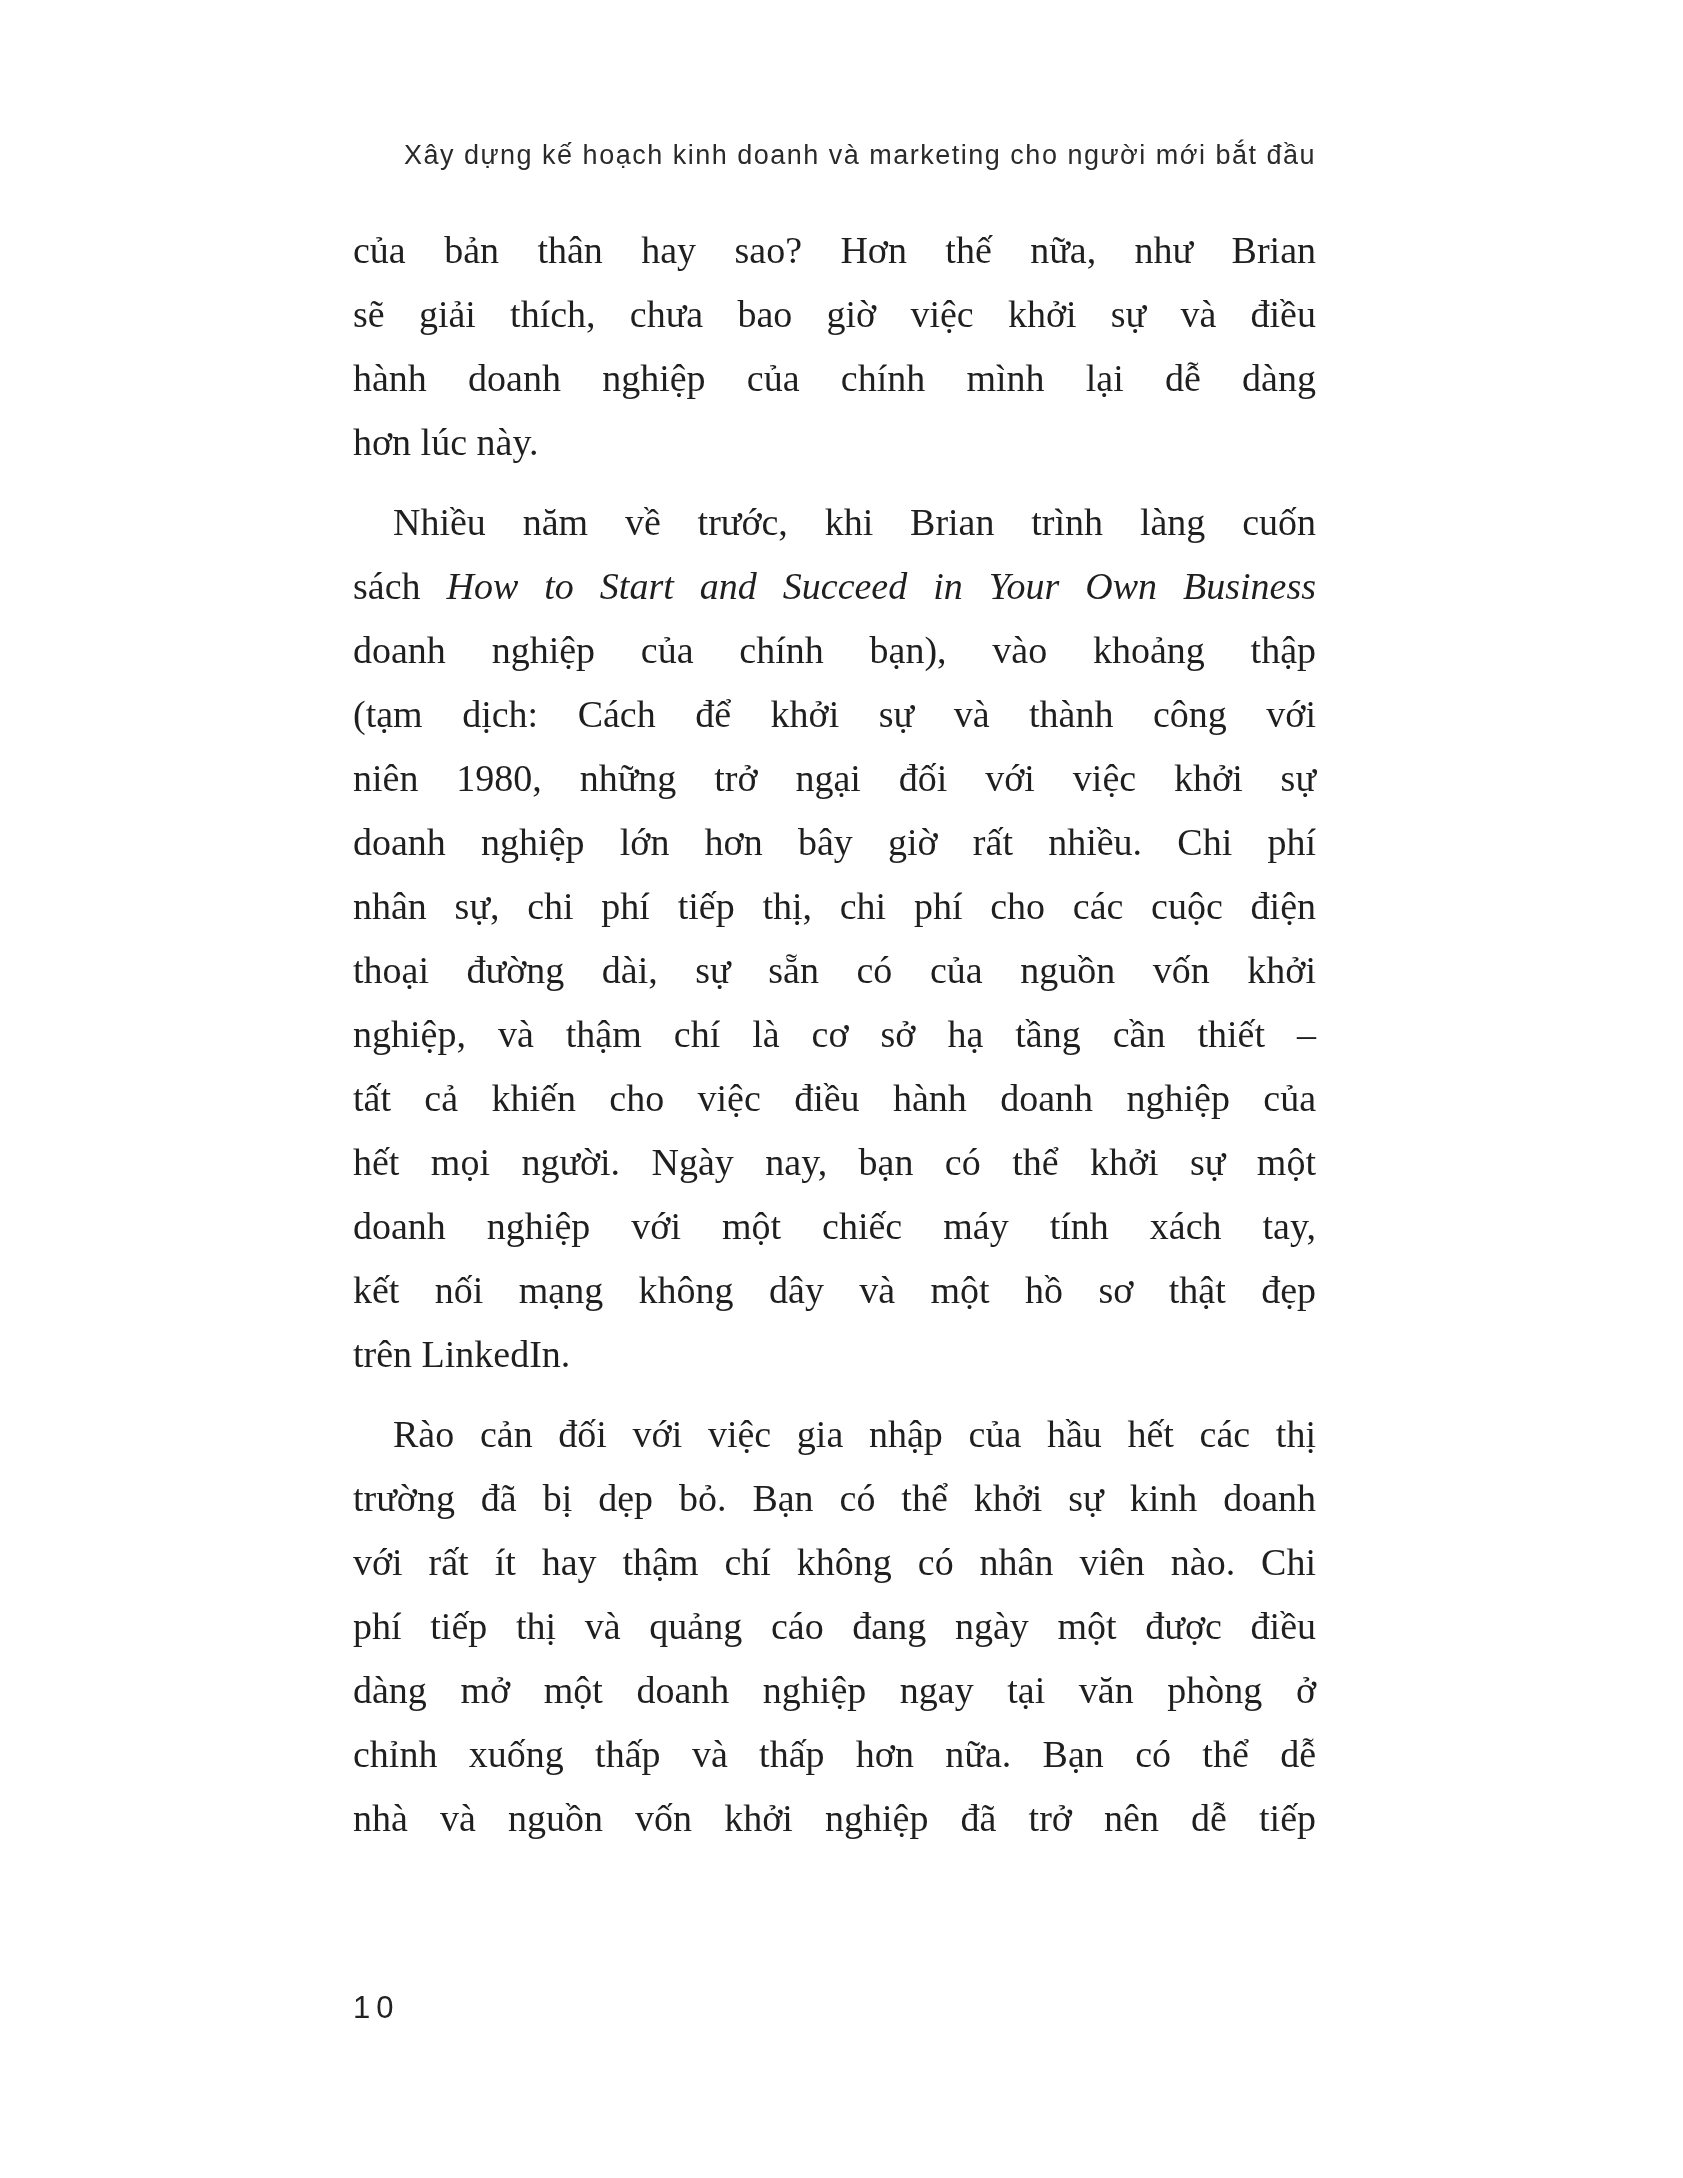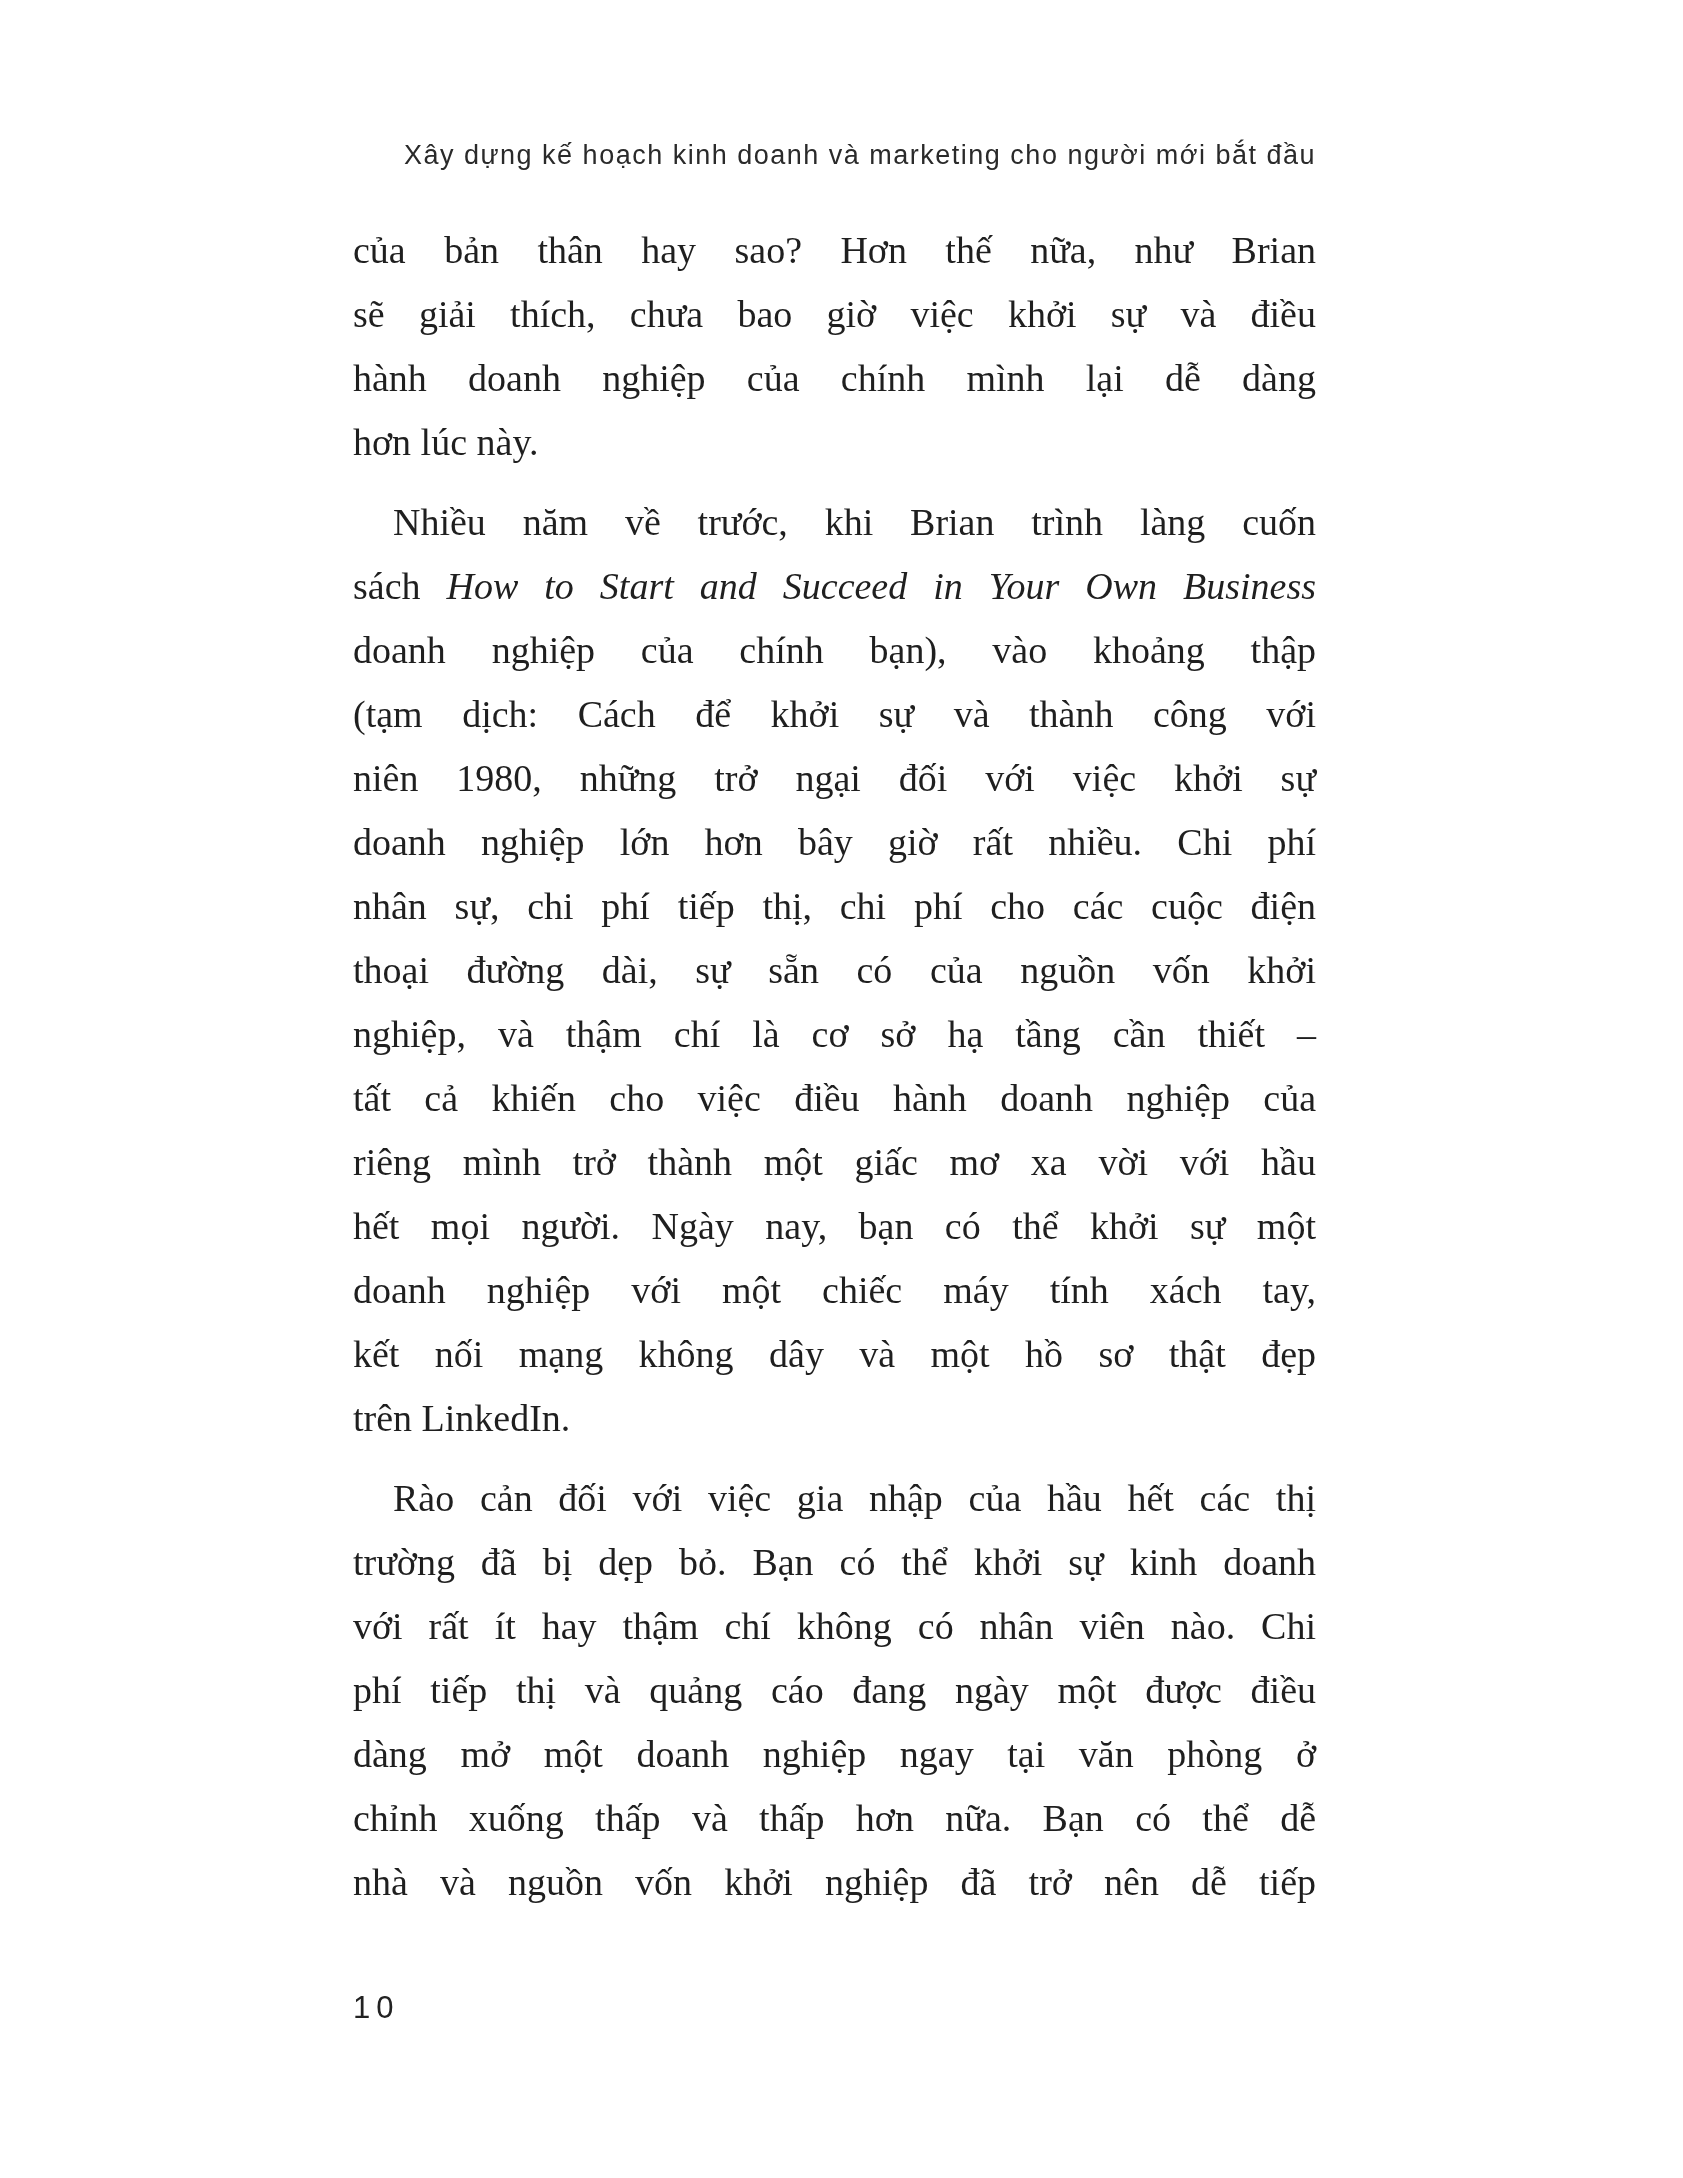--- a/index.html
+++ b/index.html
@@ -78,21 +78,20 @@
         <div class="line"><span>Nhiều năm về trước, khi Brian trình làng cuốn</span></div>
         <div class="line"><span>sách </span><span class="italic">How to Start and Succeed in Your Own Business</span></div>
         <div class="line"><span>doanh nghiệp của chính bạn), vào khoảng thập</span></div>
         <div class="line"><span>(tạm dịch: Cách để khởi sự và thành công với</span></div>
         <div class="line"><span>niên 1980, những trở ngại đối với việc khởi sự</span></div>
         <div class="line"><span>doanh nghiệp lớn hơn bây giờ rất nhiều. Chi phí</span></div>
         <div class="line"><span>nhân sự, chi phí tiếp thị, chi phí cho các cuộc điện</span></div>
         <div class="line"><span>thoại đường dài, sự sẵn có của nguồn vốn khởi</span></div>
         <div class="line"><span>nghiệp, và thậm chí là cơ sở hạ tầng cần thiết –</span></div>
         <div class="line"><span>tất cả khiến cho việc điều hành doanh nghiệp của</span></div>
-        <div class="line"><span>riêng mình trở thành một giấc mơ xa vời với hầu</span></div>
         <div class="line"><span>hết mọi người. Ngày nay, bạn có thể khởi sự một</span></div>
         <div class="line"><span>doanh nghiệp với một chiếc máy tính xách tay,</span></div>
         <div class="line"><span>kết nối mạng không dây và một hồ sơ thật đẹp</span></div>
         <div class="line no-just"><span>trên LinkedIn.</span></div>
       </div>
       <div class="para indent">
         <div class="line"><span>Rào cản đối với việc gia nhập của hầu hết các thị</span></div>
         <div class="line"><span>trường đã bị dẹp bỏ. Bạn có thể khởi sự kinh doanh</span></div>
         <div class="line"><span>với rất ít hay thậm chí không có nhân viên nào. Chi</span></div>
         <div class="line"><span>phí tiếp thị và quảng cáo đang ngày một được điều</span></div>

